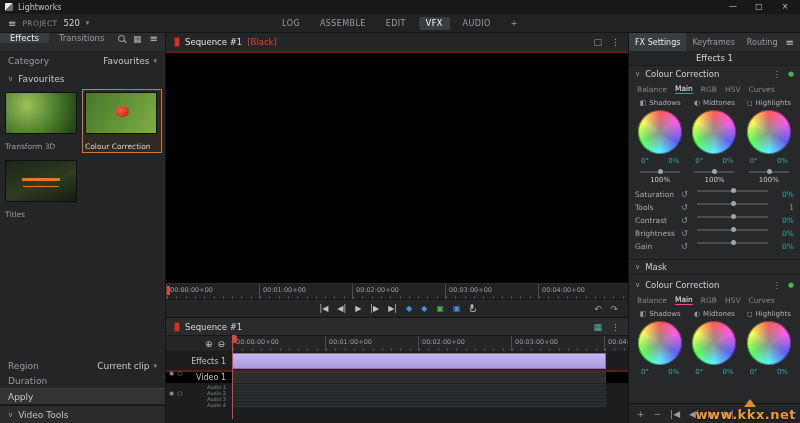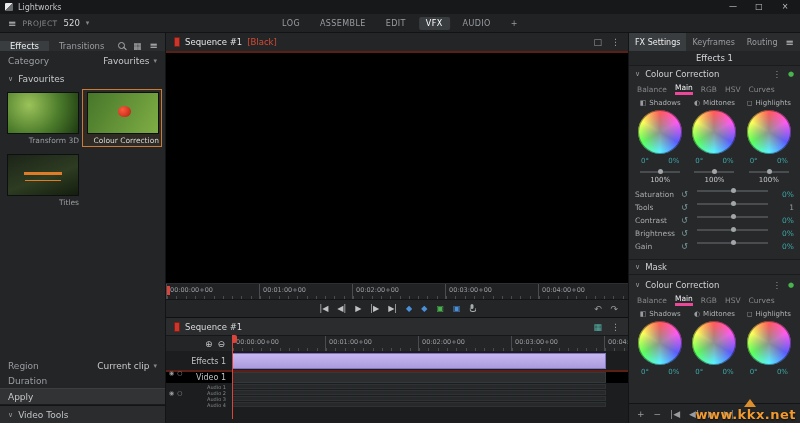--- a/index.html
+++ b/index.html
@@ -22,33 +22,33 @@
 .proj-val{font-size:8.5px;color:#d6d9db}
 .caret{font-size:7px;color:#85888a}
 .main-tabs{position:absolute;left:50%;transform:translateX(-50%);display:flex;gap:6px;align-items:flex-start}
 .main-tab{padding:2px 7px;color:#9a9da0;font-size:8px;letter-spacing:.4px}
 .main-tab.active{background:#3a3d3f;color:#ffffff;border-radius:2px}
 
 .content{flex:1;display:flex;min-height:0}
 
 
 .left-panel{flex:0 0 166px;background:#232527;border-right:1px solid #131415;display:flex;flex-direction:column}
-.panel-tabs{flex:0 0 18px;background:#2a2c2e;display:flex;align-items:flex-end}
+.panel-tabs{flex:0 0 18px;background:#2a2c2e;display:flex;align-items:flex-start}
 .ptab{padding:0 10px;display:flex;align-items:center;color:#9a9da0;font-size:8.5px}
 .ptab.active{background:#3a3d3f;color:#ececee}
 .ptab-icons{margin-left:auto;display:flex;align-items:center;gap:8px;padding-right:7px;color:#a8abad}
 .search-ic{position:relative;width:7px;height:7px;border:1px solid #a8abad;border-radius:50%}
 .search-ic::after{content:"";position:absolute;width:4px;height:1px;background:#a8abad;transform:rotate(45deg);right:-3px;bottom:-1px}
 .grid-ic{font-size:9px}
 .cat-row{flex:0 0 20px;display:flex;align-items:center;padding:0 8px;color:#9a9da0}
 .cat-val{margin-left:auto;color:#c6c9cb;display:flex;align-items:center;gap:4px}
 .group-row{flex:0 0 16px;display:flex;align-items:center;gap:5px;padding:0 8px;color:#c6c9cb}
 .chev{font-size:7px;color:#9a9da0}
 .thumb-grid{display:flex;flex-wrap:wrap;padding:2px 2px;row-gap:4px}
-.thumb-cell{width:80px;padding:2px 2px 1px;display:flex;flex-direction:column;align-items:flex-end;gap:2px;border:1px solid transparent}
+.thumb-cell{width:80px;padding:2px 2px 1px;display:flex;flex-direction:column;align-items:flex-start;gap:8px;border:1px solid transparent}
 .thumb-cell.selected{border-color:#c87b3a;background:#2f2a23}
 .thumb{width:72px;height:42px;border:1px solid #0e0f10}
 .thumb.t3d{background:radial-gradient(circle at 30% 30%,#9cc35a,#4a7a2a 55%,#1e3a12)}
 .thumb.cc{background:linear-gradient(120deg,#47762a,#7fae45);position:relative}
 .thumb.cc::after{content:"";position:absolute;left:30px;top:13px;width:13px;height:11px;border-radius:50%;background:radial-gradient(circle at 35% 35%,#ff5a3c,#b01f10)}
 .thumb.titles{background:linear-gradient(160deg,#1c2418,#2e3c22 55%,#141d0e);position:relative}
 .thumb.titles::after{content:"";position:absolute;left:16px;top:17px;width:38px;height:3px;background:#e07b28;box-shadow:0 7px 0 -1px #e07b28}
 .thumb-label{font-size:7.5px;color:#9a9da0;white-space:nowrap}
 .selected .thumb-label{color:#d6d9db}
 .lp-spacer{flex:1}
@@ -105,21 +105,21 @@
 .rp-tabs{flex:0 0 18px;background:#2a2c2e;display:flex;align-items:stretch}
 .rtab{padding:0 6px;display:flex;align-items:center;color:#9a9da0;font-size:8px;white-space:nowrap}
 .rtab.active{background:#3a3d3f;color:#ececee}
 .rp-tabs .menu-ic{margin-left:auto;padding-right:6px;display:flex;align-items:center}
 .rp-header{flex:0 0 15px;background:#232527;display:flex;align-items:center;justify-content:center;color:#d6d9db;border-bottom:1px solid #1a1b1d;font-size:8.5px}
 .rp-content{flex:1;display:flex;flex-direction:column;overflow:hidden;padding-bottom:20px}
 .sec-header{flex:0 0 16px;display:flex;align-items:center;gap:5px;padding:0 6px;color:#d0d3d5;font-size:8.5px}
 .sec-right{margin-left:auto;display:flex;gap:7px;align-items:center;color:#9a9da0}
 .green-dot{color:#49b44e;font-size:7px}
 .cc-tabs{flex:0 0 14px;display:flex;gap:8px;padding:0 8px;align-items:center;font-size:7.5px;color:#85888a}
-.cc-tab.active{color:#f0f1f2;border-bottom:3px solid #ec4899}
+.cc-tab.active{color:#f0f1f2;border-bottom:1px solid #ec4899}
 .wheel-heads{flex:0 0 13px;display:flex;padding:0 4px}
 .wcol{flex:1;display:flex;align-items:center;justify-content:center;gap:3px;font-size:7px;color:#b0b3b5}
 .wicon{font-size:7px;color:#9a9da0}
 .wheels{flex:0 0 46px;display:flex;padding:0 4px}
 .wheelcell{flex:1;display:flex;justify-content:center;align-items:center}
 .wheel{width:44px;height:44px;border-radius:50%;box-shadow:inset 0 0 0 1px rgba(0,0,0,.4);background:radial-gradient(circle,#909090 0%,rgba(120,120,120,0) 62%),conic-gradient(from 0deg,#ff5a5a,#ff5af0,#5a5aff,#5af0ff,#5aff5a,#ffff5a,#ff5a5a)}
 .deg-row{flex:0 0 12px;display:flex;padding:0 4px}
 .dcol{flex:1;display:flex;justify-content:space-between;align-items:center;padding:0 8px;font-size:7px;color:#3fa7a7}
 .mini-sliders{flex:0 0 9px;display:flex;padding:0 4px}
 .mscol{flex:1;display:flex;align-items:center;justify-content:center}

